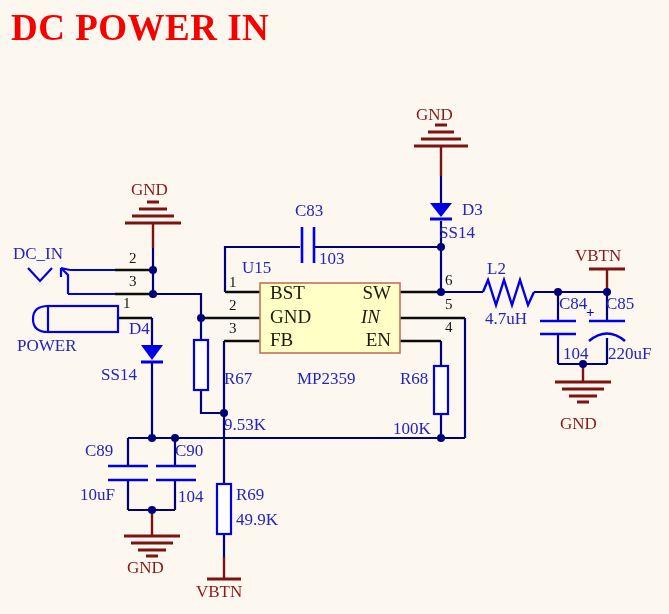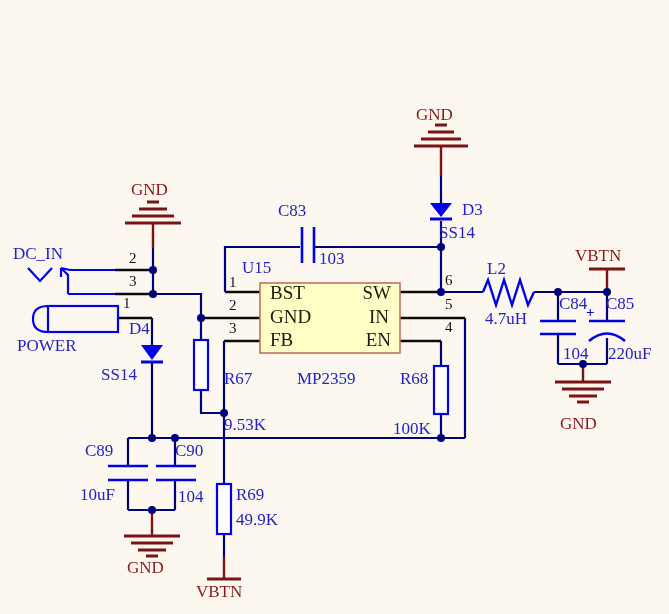--- a/index.html
+++ b/index.html
@@ -143,20 +143,21 @@
       <circle cx="441" cy="438" r="4"></circle>
         <circle cx="152" cy="510" r="4"></circle>
       <circle cx="441" cy="247" r="4"></circle>
         <circle cx="441" cy="292" r="4"></circle>
       <circle cx="558" cy="292" r="4"></circle>
         <circle cx="607" cy="292" r="4"></circle>
       <circle cx="583" cy="364" r="4"></circle>
     </g>
   </svg>
 
+  <div class="lbl title" style="left:11px;top:9px;">DC POWER IN</div>
 
   <div class="lbl maroon" style="left:131px;top:181px;">GND</div>
   <div class="lbl maroon" style="left:416px;top:106px;">GND</div>
   <div class="lbl maroon" style="left:127px;top:559px;">GND</div>
   <div class="lbl maroon" style="left:560px;top:415px;">GND</div>
   <div class="lbl maroon" style="left:575px;top:247px;">VBTN</div>
   <div class="lbl maroon" style="left:196px;top:583px;">VBTN</div>
 
   <div class="lbl blue" style="left:13px;top:245px;">DC_IN</div>
   <div class="lbl blue" style="left:17px;top:337px;">POWER</div>
@@ -169,24 +170,24 @@
   <div class="lbl pin-num" style="left:229px;top:275px;">1</div>
   <div class="lbl pin-num" style="left:229px;top:298px;">2</div>
   <div class="lbl pin-num" style="left:229px;top:321px;">3</div>
   <div class="lbl pin-num" style="left:445px;top:273px;">6</div>
   <div class="lbl pin-num" style="left:445px;top:297px;">5</div>
   <div class="lbl pin-num" style="left:445px;top:320px;">4</div>
   <div class="lbl pin-name" style="left:270px;top:283px;">BST</div>
   <div class="lbl pin-name" style="left:270px;top:307px;">GND</div>
   <div class="lbl pin-name" style="left:270px;top:330px;">FB</div>
   <div class="lbl pin-name right" style="left:331px;top:283px;width:60px;">SW</div>
-  <div class="lbl pin-name right" style="left:329px;top:307px;width:60px;">IN</div>
+  <div class="lbl pin-name right" style="left:320px;top:307px;width:60px;font-style:italic;">IN</div>
   <div class="lbl pin-name right" style="left:331px;top:330px;width:60px;">EN</div>
 
-  <div class="lbl blue" style="left:278px;top:202px;">C83</div>
+  <div class="lbl blue" style="left:295px;top:202px;">C83</div>
   <div class="lbl blue" style="left:319px;top:250px;">103</div>
   <div class="lbl blue" style="left:462px;top:201px;">D3</div>
   <div class="lbl blue" style="left:439px;top:224px;">SS14</div>
   <div class="lbl blue" style="left:129px;top:320px;text-align:center;">D4</div>
   <div class="lbl blue" style="left:101px;top:366px;">SS14</div>
   <div class="lbl blue" style="left:487px;top:260px;">L2</div>
   <div class="lbl blue" style="left:485px;top:310px;">4.7uH</div>
   <div class="lbl blue" style="left:559px;top:295px;text-align:right;">C84</div>
   <div class="lbl blue" style="left:563px;top:345px;">104</div>
   <div class="lbl blue" style="left:606px;top:295px;">C85</div>

